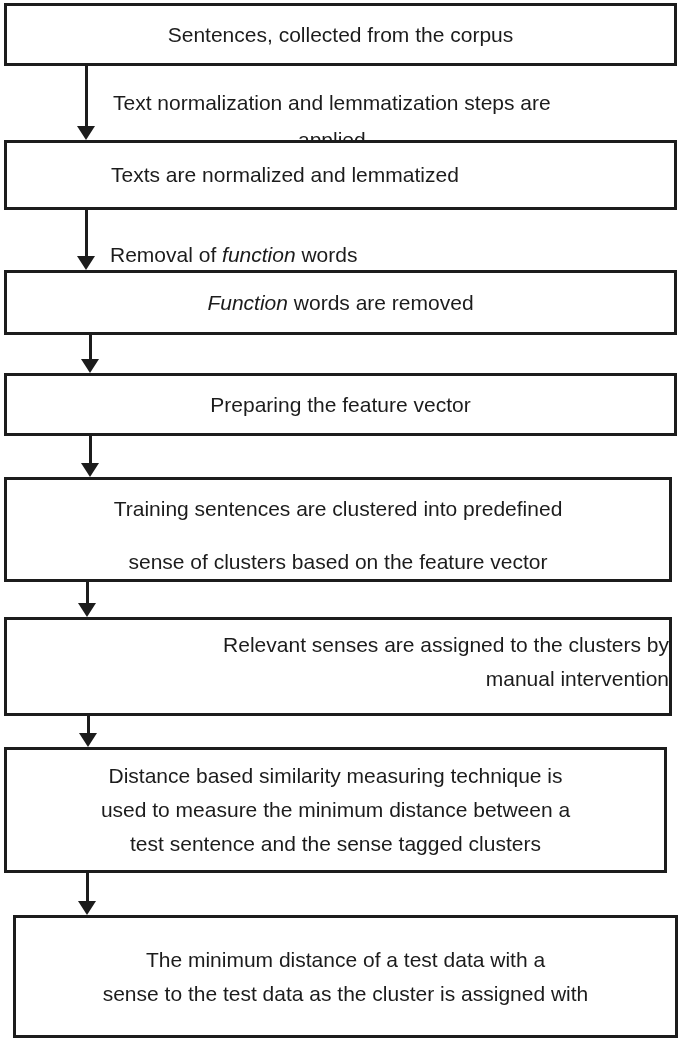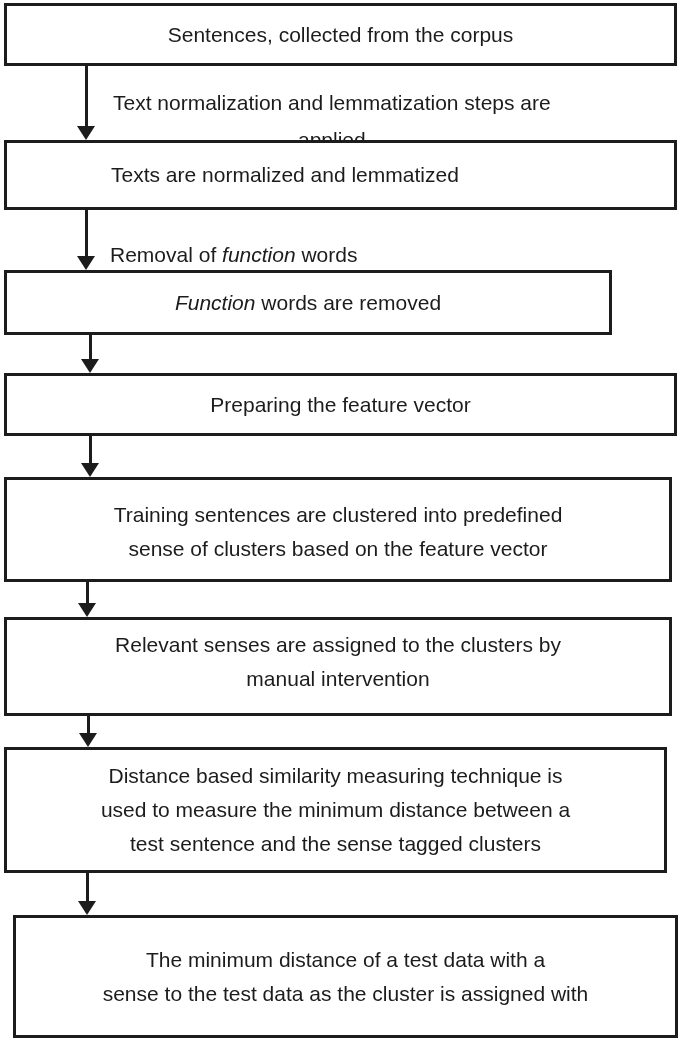--- a/index.html
+++ b/index.html
@@ -26,24 +26,24 @@
     align-items:center;
     font-size:21px;
     line-height:34px;
     text-align:center;
   }
   .box .tline{white-space:nowrap;}
   
   .b1{left:4px;top:3px;width:673px;height:63px;}
   .b2{left:4px;top:140px;width:673px;height:70px;
       align-items:flex-start;text-align:left;padding-left:104px;}
-  .b3{left:4px;top:270px;width:608px;height:65px;}
+  .b3{left:4px;top:270px;width:673px;height:65px;}
   .b4{left:4px;top:373px;width:673px;height:63px;}
-  .b5{left:4px;top:477px;width:668px;height:105px;justify-content:center;padding-top:5px;}
-  .b6{left:4px;top:617px;width:668px;height:99px;justify-content:flex-start;padding-top:8px;}
+  .b5{left:4px;top:477px;width:668px;height:105px;justify-content:space-between;padding-top:12px;}
+  .b6{left:4px;top:617px;width:668px;height:99px;justify-content:flex-start;padding-top:8px;align-items:flex-end;}
   .b7{left:4px;top:747px;width:663px;height:126px;}
   .b8{left:13px;top:915px;width:665px;height:123px;}
   
   .arrow{position:absolute;width:18px;}
   .arrow .shaft{
     position:absolute;left:7.5px;top:0;bottom:10px;width:3px;
     background:var(--ink);
   }
   .arrow .head{
     position:absolute;left:0;bottom:0;width:0;height:0;

